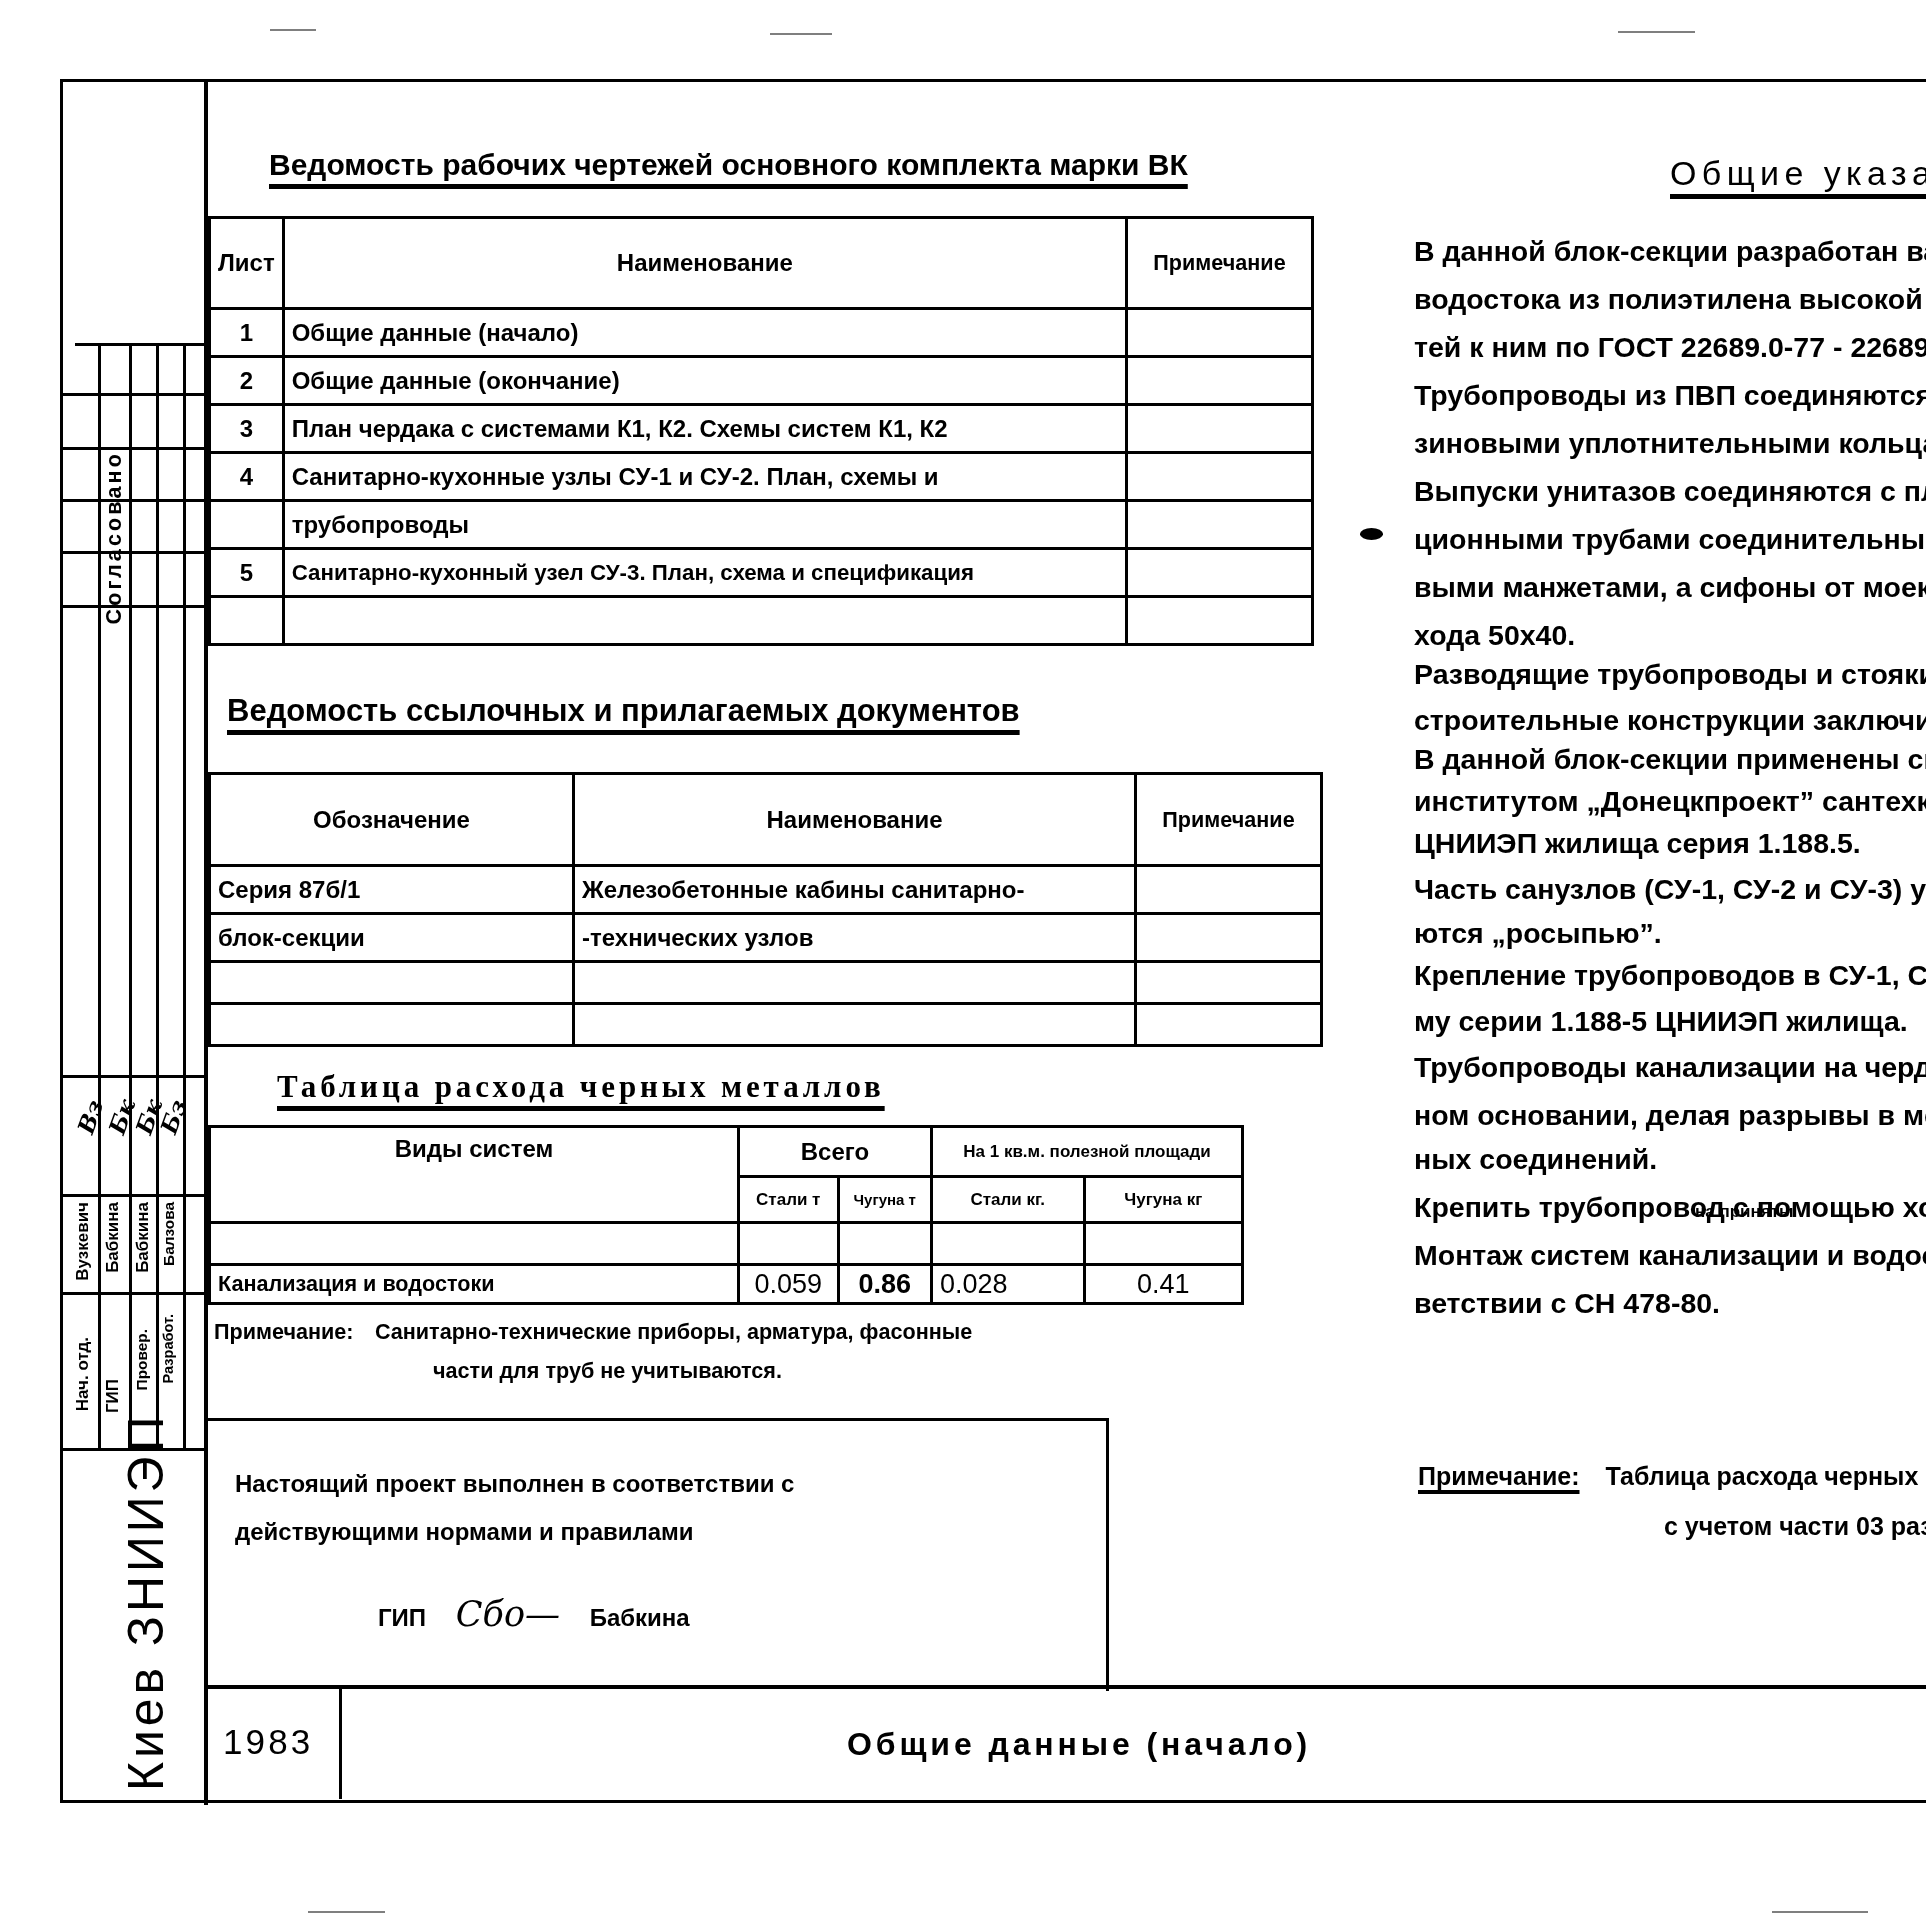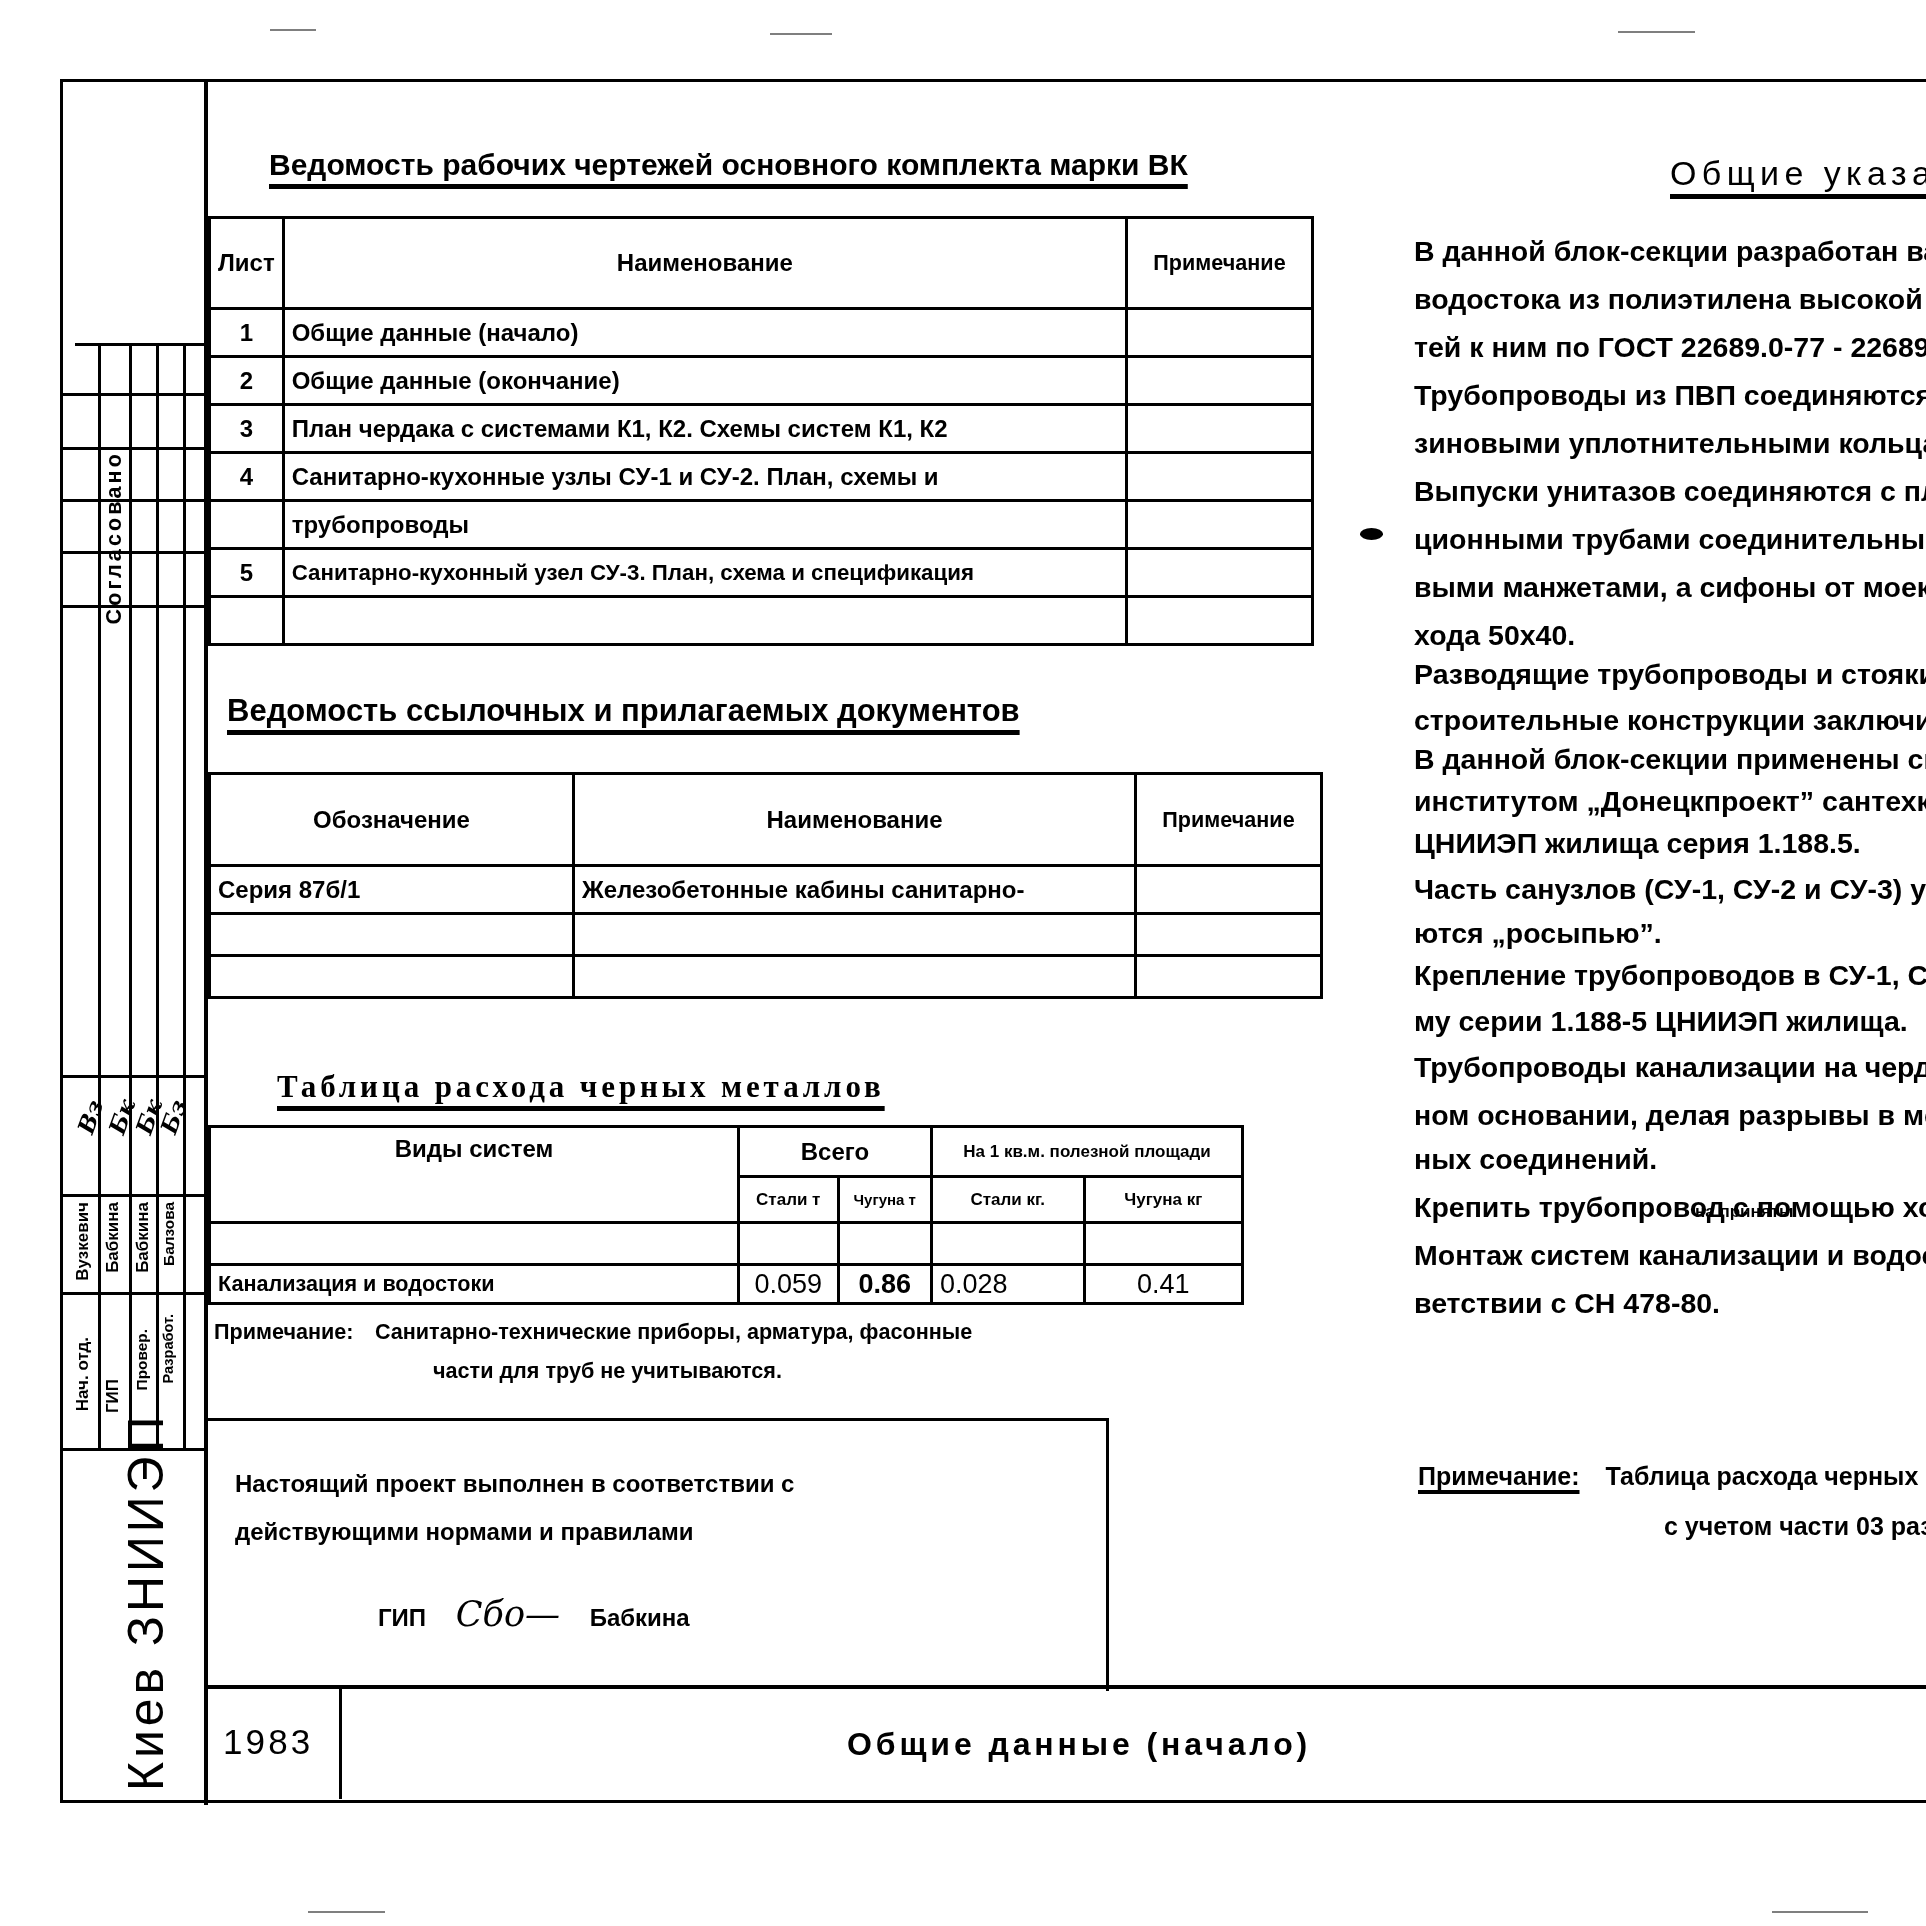--- a/index.html
+++ b/index.html
@@ -72,20 +72,25 @@
 <table style="left:208px;top:772px;width:1115px;">
   <tbody>
       <tr style="height:92px;">
     <th style="width:347px;">Обозначение</th>
     <th>Наименование</th>
     <th style="width:169px;font-size:21.6px;">Примечание</th>
   </tr>
   <tr style="height:48px;">
     <td>Серия 87б/1</td>
     <td>Железобетонные кабины санитарно-</td>
+    <td></td>
+  </tr>
+  <tr style="height:48px;">
+    <td>блок-секции</td>
+    <td>-технических узлов</td>
     <td></td>
   </tr>
   <tr style="height:42px;">
     <td></td>
     <td></td>
     <td></td>
   </tr>
   <tr style="height:42px;">
     <td></td>
     <td></td>

